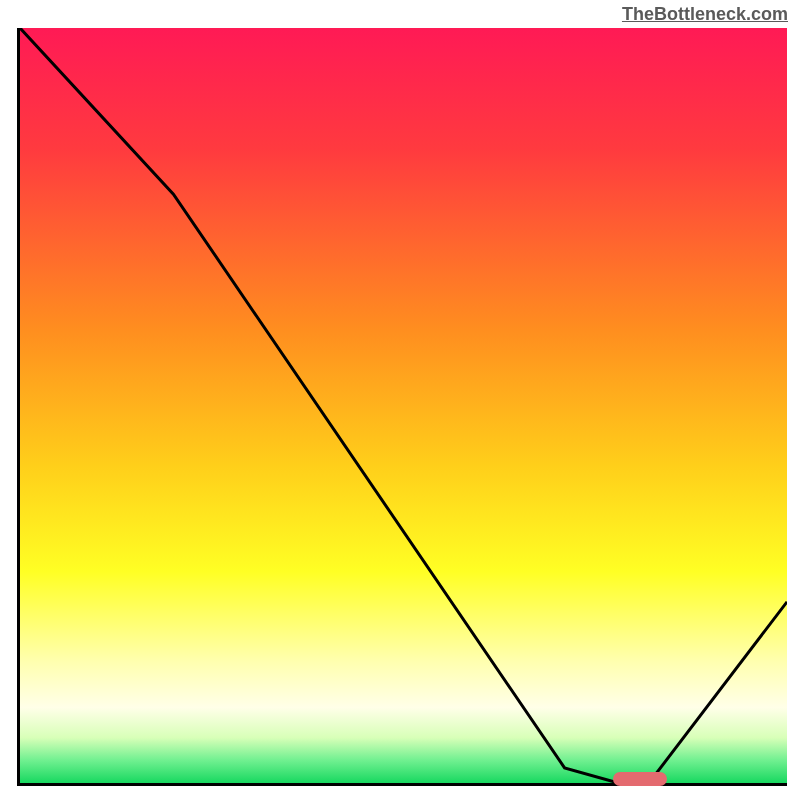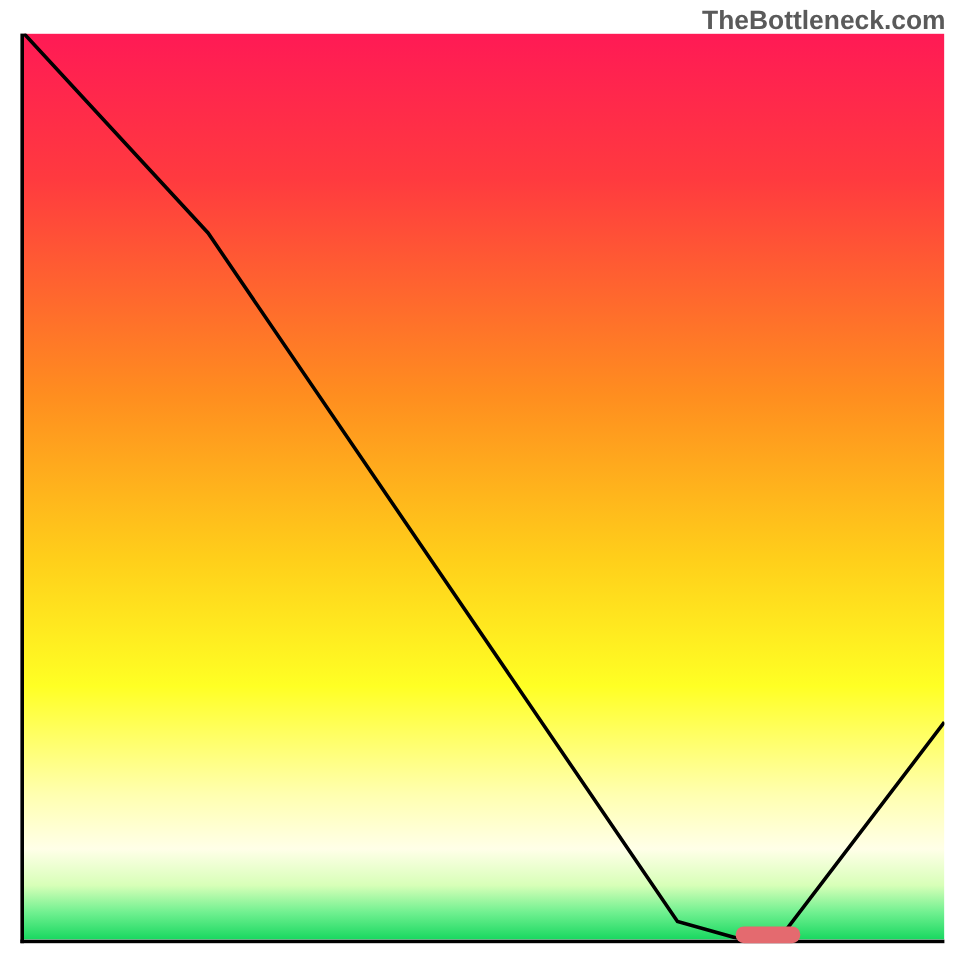--- a/index.html
+++ b/index.html
@@ -8,24 +8,25 @@
     width: 800px;
     height: 800px;
     background: #ffffff;
     position: relative;
   }
   .watermark {
     position: absolute;
     top: 4px;
     right: 12px;
     font-family: Arial, sans-serif;
-    font-size: 22px;
+    font-size: 18px;
     font-weight: bold;
     color: #5a5a5a;
     z-index: 10;
+    text-decoration: underline;
   }
   .plot-area {
     position: absolute;
     left: 17px;
     top: 28px;
     width: 770px;
     height: 758px;
     border-left: 3px solid #000;
     border-bottom: 3px solid #000;
   }

